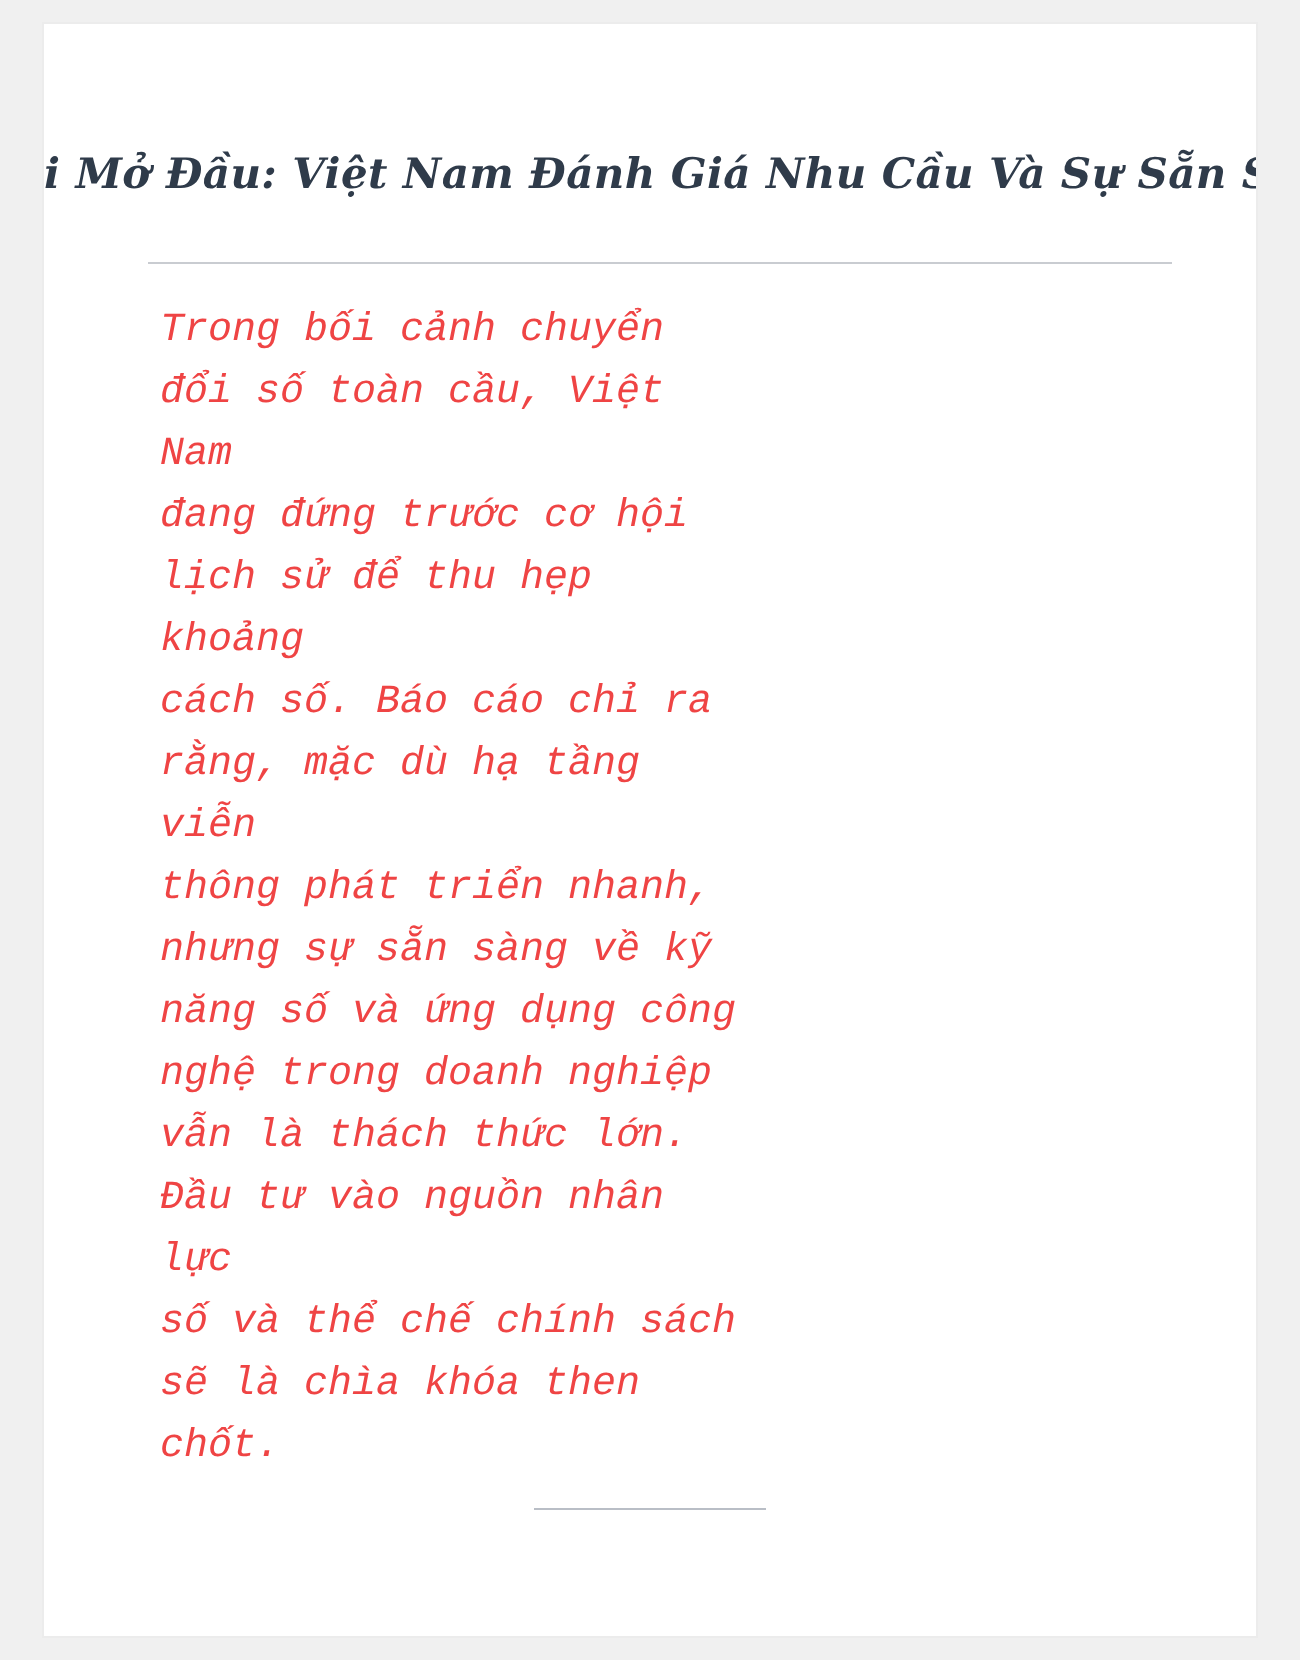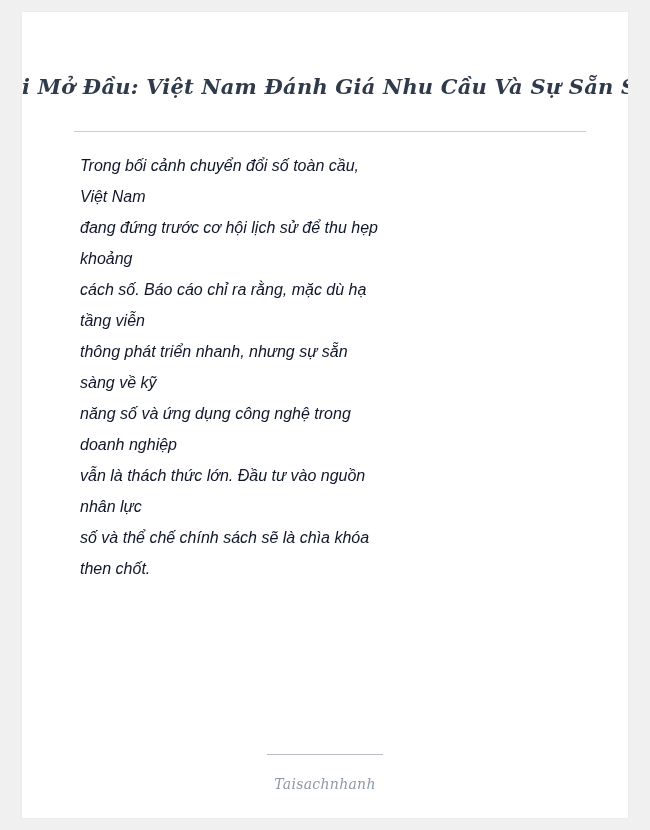--- a/index.html
+++ b/index.html
@@ -48,25 +48,25 @@
     left: 52px;
     width: 512px;
     height: 1px;
     background: #c9ccd1;
   }
   .body-text {
     position: absolute;
     top: 138px;
     left: 58px;
     width: 300px;
-    font-family: Liberation Sans, sans-serif;
+    font-family: Liberation Mono, monospace;
     font-style: italic;
-    font-size: 16px;
+    font-size: 20px;
     line-height: 31px;
-    color: #0f172a;
+    color: #ef4444;
     white-space: pre-wrap;
     word-break: break-word;
   }
   .footer-rule {
     position: absolute;
     bottom: 55px;
     left: 0;
     width: 100%;
     text-align: center;
   }
@@ -104,15 +104,14 @@
   <div class="body-text">Trong bối cảnh chuyển đổi số toàn cầu, Việt Nam
 đang đứng trước cơ hội lịch sử để thu hẹp khoảng
 cách số. Báo cáo chỉ ra rằng, mặc dù hạ tầng viễn
 thông phát triển nhanh, nhưng sự sẵn sàng về kỹ
 năng số và ứng dụng công nghệ trong doanh nghiệp
 vẫn là thách thức lớn. Đầu tư vào nguồn nhân lực
 số và thể chế chính sách sẽ là chìa khóa then chốt.</div>
 
   <div class="footer-rule"><i></i></div>
 
-  <div class="footer-brand">Taisachnhanh</div>
 
 </div>
 
 </body></html>

